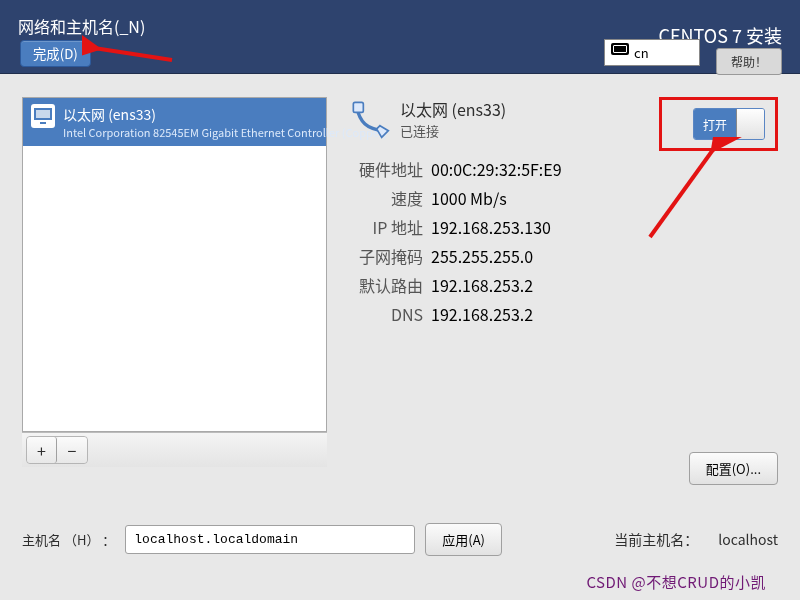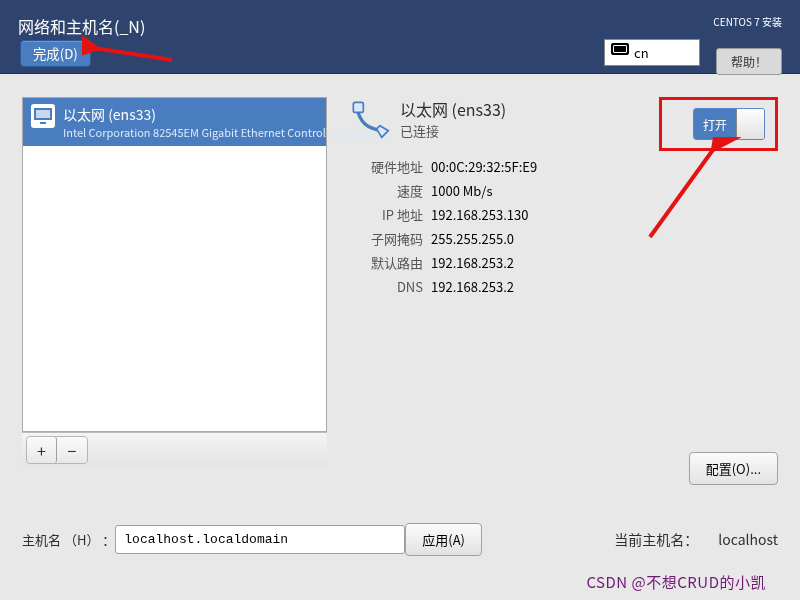--- a/index.html
+++ b/index.html
@@ -2,21 +2,21 @@
 <html><head>
 <meta charset="utf-8">
 <style>
   * { box-sizing: border-box; font-family: "Microsoft YaHei", "Noto Sans CJK SC", sans-serif; }
   body { margin:0; background:#e8e8e8; width:800px; height:600px; overflow:hidden; position:relative; font-size:13px; color:#2e2e2e; }
 
   
   .topbar { background:#2e436e; color:#fff; height:74px; position:relative; border-bottom:1px solid #1f2e4c; }
   .title { position:absolute; left:18px; top:14px; font-size:16px; }
   .done-btn { position:absolute; left:20px; top:40px; background:#4a7dbf; border:1px solid #2d5a9c; color:#fff; padding:3px 12px; border-radius:4px; cursor:pointer; box-shadow: inset 0 1px rgba(255,255,255,.2); }
-  .right-info { position:absolute; right:18px; top:14px; font-size:10px; }
+  .right-info { position:absolute; right:18px; top:22px; font-size:18px; }
   .langbox { position:absolute; right:100px; top:39px; display:flex; align-items:flex-start; background:#fff; color:#000; border:1px solid #888; padding:3px 10px 3px 6px; gap:5px; width:96px;}
   .kbicon { display:inline-block; width:18px; height:12px; background:#000; border-radius:2px; position:relative; }
   .kbicon::after{content:"";position:absolute;inset:2px;border:1px solid #fff;border-radius:1px;}
   .help-btn { position:absolute; right:18px; top:48px; background:#d9d9d9; border:1px solid #999; color:#333; padding:4px 14px; border-radius:3px; font-size:12px; cursor:pointer;}
 
   
   .content { position:absolute; top:85px; left:0; right:0; bottom:0; padding:0 7px; }
 
   
   svg.annot { position:absolute; pointer-events:none; }
@@ -31,35 +31,35 @@
   .toolbar .sq { width:30px; height:26px; border:1px solid #a0a0a0; border-radius:3px; background:linear-gradient(#fbfbfb,#e8e8e8); display:flex; align-items:center; justify-content:center; font-size:16px; cursor:pointer;}
   .box-wrap { border:1px solid #b5b5b5; display:inline-flex; border-radius:4px; overflow:hidden;}
   
   
   .detail { position:absolute; left:348px; top:12px; right:22px; }
   .det-head { display:flex; gap:8px; align-items:flex-start; margin-bottom:16px;}
   .big-nic-ico { width:44px; height:44px; display:flex; align-items:center; justify-content:center;}
   .big-nic-ico svg{ width:40px; height:40px;}
   .det-title { font-size:16px;}
   .det-status { font-size:13px; color:#555;}
-  .kv { display:flex; margin:5px 0; font-size:13px;}
+  .kv { display:flex; margin:5px 0; font-size:16px;}
   .kv .k { width:75px; text-align:right; color:#555; margin-right:8px;}
   .kv .v { color:#000;}
 
   
   .toggle-zone { position:absolute; right:22px; top:12px; border:3px solid #e31313; padding:8px 10px; }
   .toggle { width:72px; height:32px; border:1px solid #5a86c4; border-radius:3px; display:flex; overflow:hidden; cursor:pointer; box-shadow:inset 0 1px 2px rgba(0,0,0,.2);margin-left:21px;}
   .toggle .on { flex:1; background:#4a7dbf; color:#fff; display:flex; align-items:center; justify-content:center; font-size:12px;}
   .toggle .knob { width:28px; background:linear-gradient(#fefefe,#e2e2e2); border-left:1px solid #888;}
 
   .config-btn { position:absolute; right:22px; top:367px; }
   .btn { background:linear-gradient(#fbfbfb,#e2e2e2); border:1px solid #a0a0a0; border-radius:4px; padding:6px 16px; cursor:pointer; font-size:13px;}
 
   
-  .host-row { position:absolute; left:22px; right:22px; top:438px; display:flex; align-items:center; }
+  .host-row { position:absolute; left:22px; right:22px; top:438px; display:flex; align-items:center; gap:10px;}
   .host-row .lbl { font-size:13px;}
   .host-row input { width:290px; padding:6px 8px; border:1px solid #a0a0a0; border-radius:3px; font-size:13px;font-family:Liberation Mono, monospace;}
   .cur-host { position:absolute; right:22px; top:444px; font-size:14px; display:flex; gap:20px;}
 
   .watermark { position:absolute; bottom:8px; right:34px; color:#701a75; font-size:15px; letter-spacing:0.5px; pointer-events:none;}
 </style>
 </head>
 <body>
 
 <div class="topbar">

